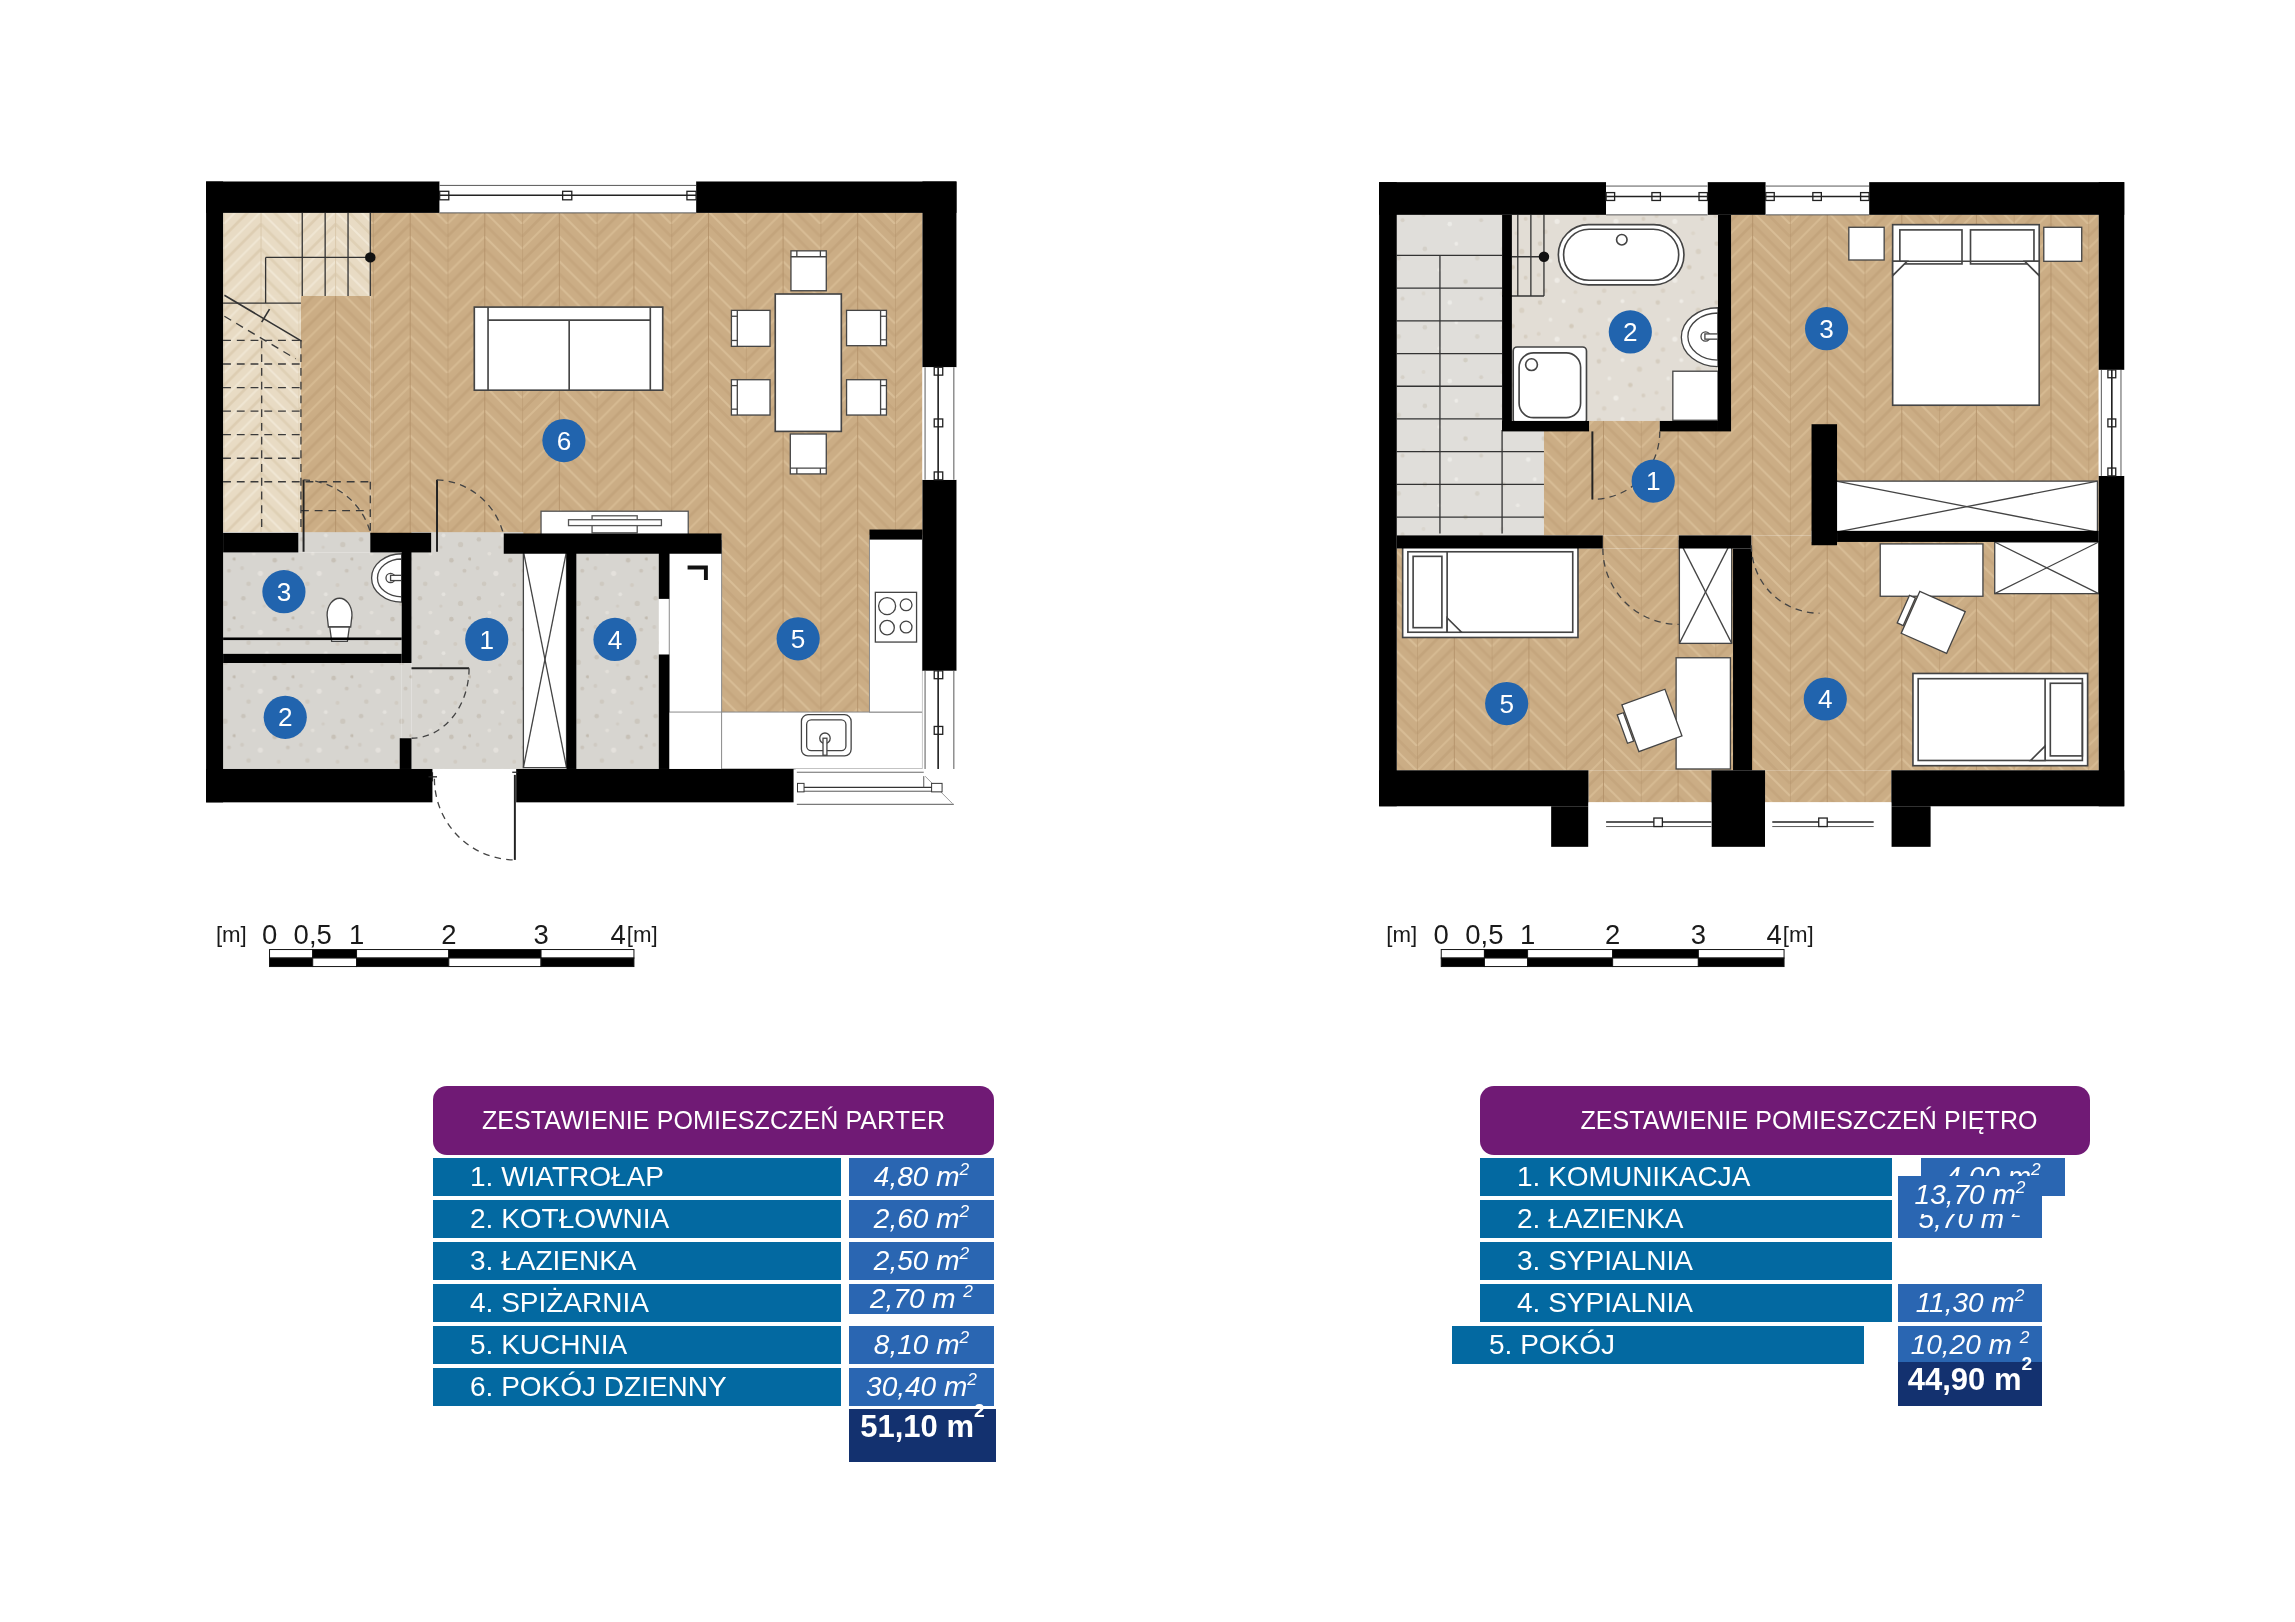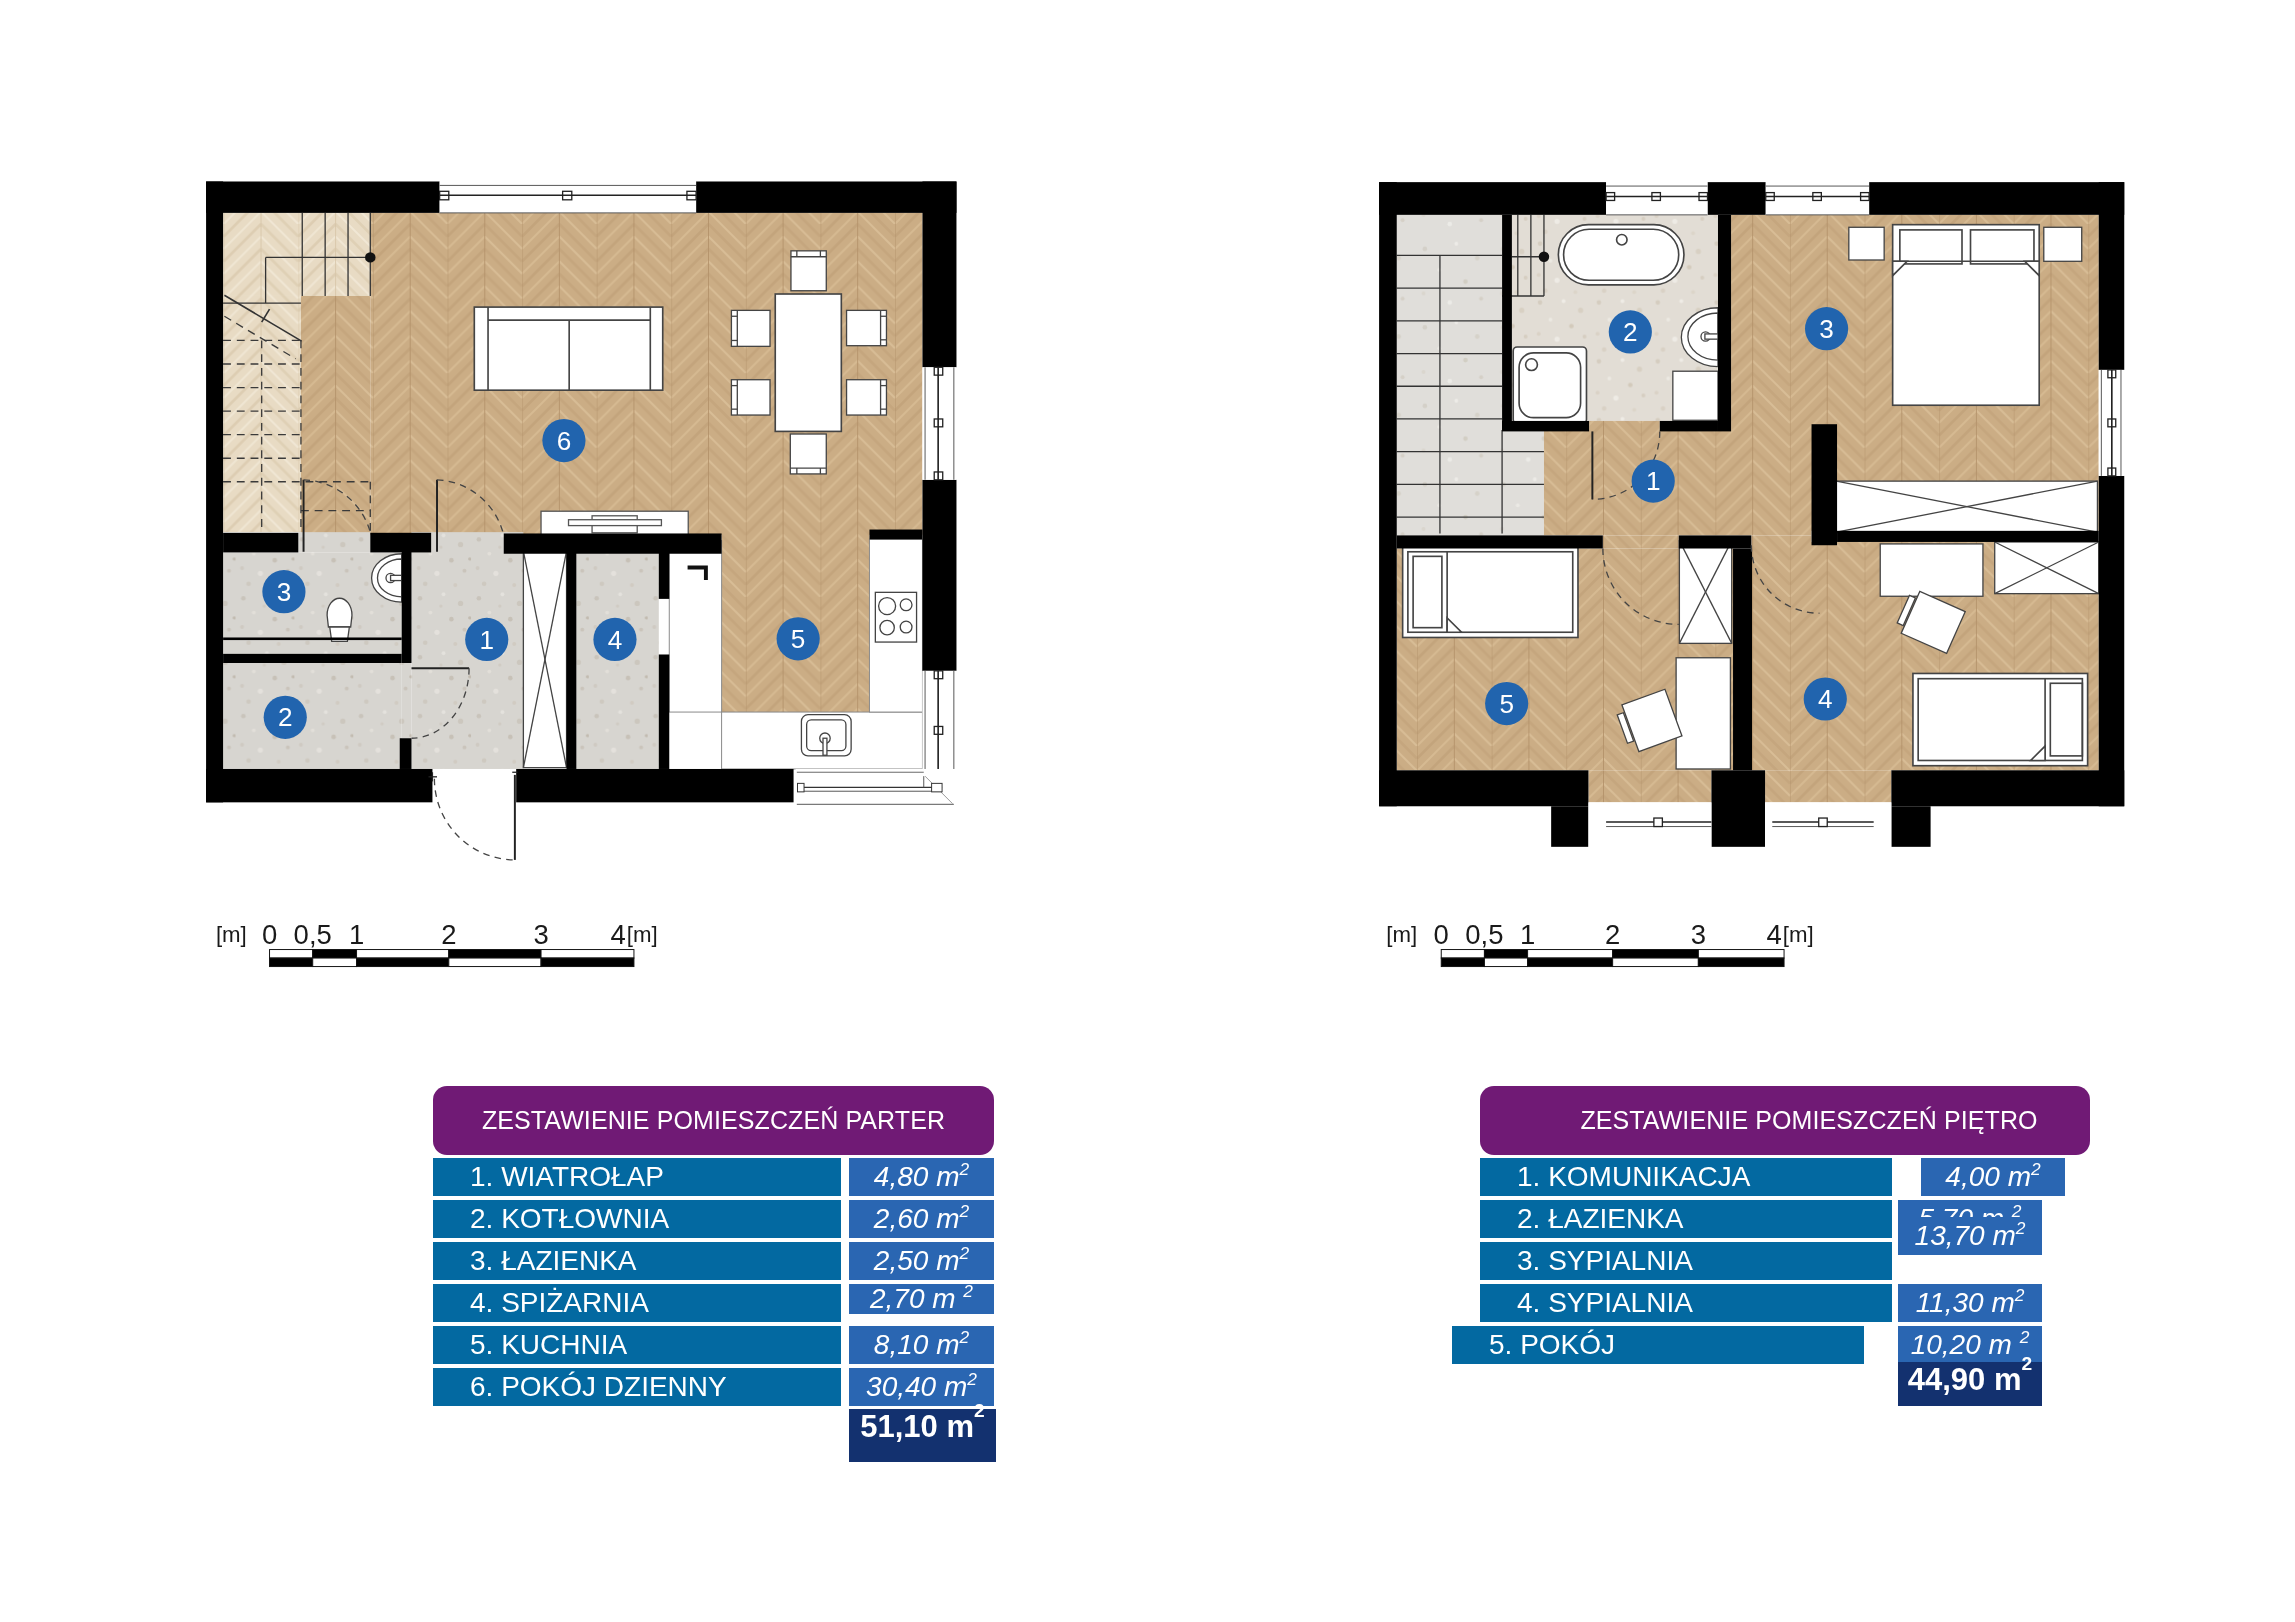--- a/index.html
+++ b/index.html
@@ -699,21 +699,21 @@
 
   <div class="hdr" style="left:1480px;top:1086px;width:562px;height:69px;padding-left:48px;">ZESTAWIENIE POMIESZCZEŃ PIĘTRO</div>
 
   <div class="row" style="left:1480px;top:1158px;width:412px;height:38px;padding-left:37px;">1. KOMUNIKACJA</div>
   <div class="rowa" style="left:1898px;top:1158px;width:144px;height:38px;margin-left:23px;">4,00 m<sup>2</sup></div>
 
   <div class="row" style="left:1480px;top:1200px;width:412px;height:38px;padding-left:37px;">2. ŁAZIENKA</div>
   <div class="rowa" style="left:1898px;top:1200px;width:144px;height:38px;">5,70 m&nbsp;<sup>2</sup></div>
 
   <div class="row" style="left:1480px;top:1242px;width:412px;height:38px;padding-left:37px;">3. SYPIALNIA</div>
-  <div class="rowa" style="left:1898px;top:1217px;width:144px;height:38px;">13,70 m<sup>2</sup></div>
+  <div class="rowa" style="left:1898px;top:1176px;width:144px;height:38px;">13,70 m<sup>2</sup></div>
 
   <div class="row" style="left:1480px;top:1284px;width:412px;height:38px;padding-left:37px;">4. SYPIALNIA</div>
   <div class="rowa" style="left:1898px;top:1284px;width:144px;height:38px;">11,30 m<sup>2</sup></div>
 
   <div class="row" style="left:1452px;top:1326px;width:412px;height:38px;padding-left:37px;">5. POKÓJ</div>
   <div class="rowa" style="left:1898px;top:1326px;width:144px;height:38px;">10,20 m&nbsp;<sup>2</sup></div>
 
   <div class="tot" style="left:1898px;top:1362px;width:144px;height:44px;">44,90 m<sup>2</sup></div>
 </div>
 </div>

